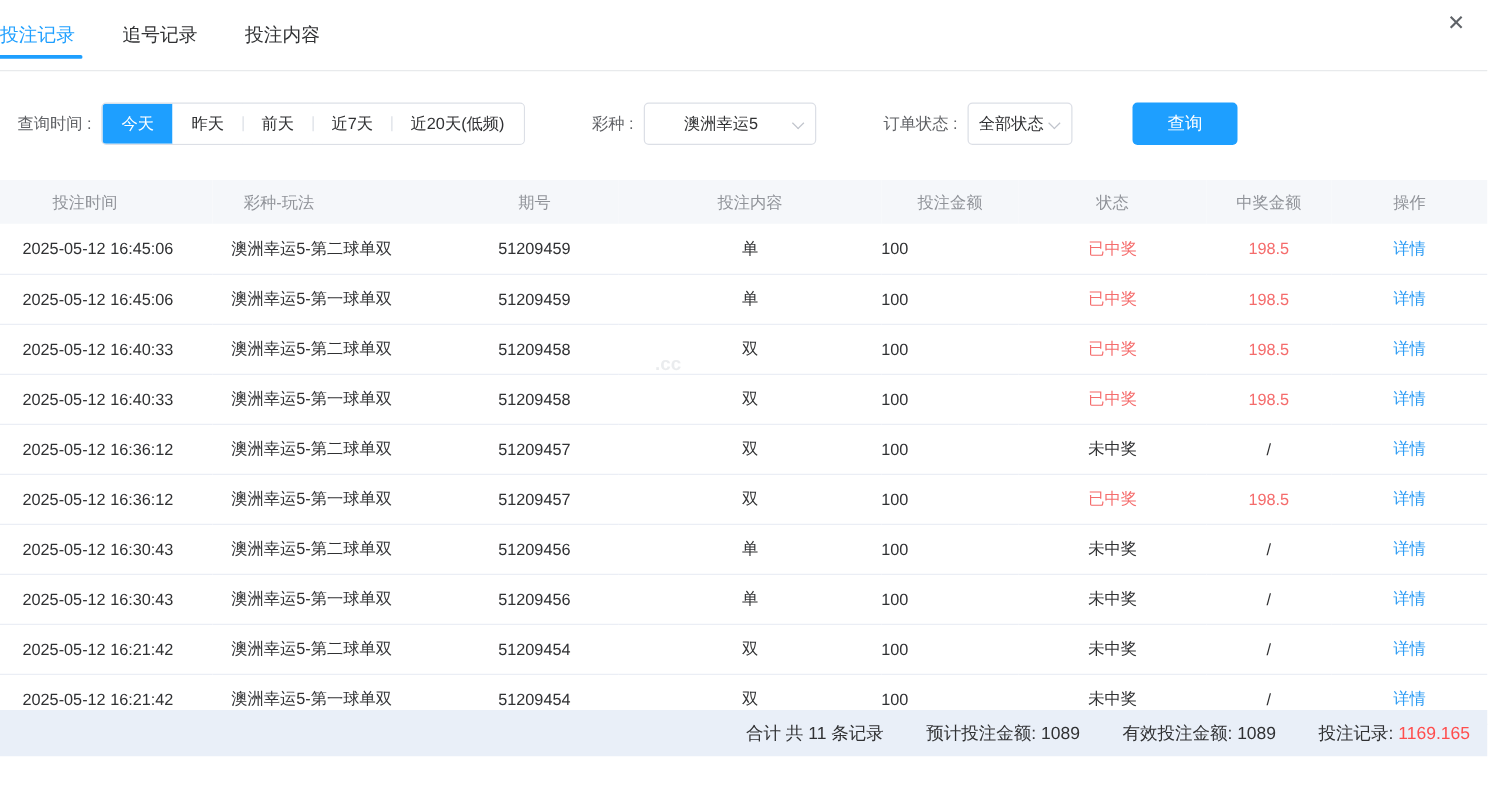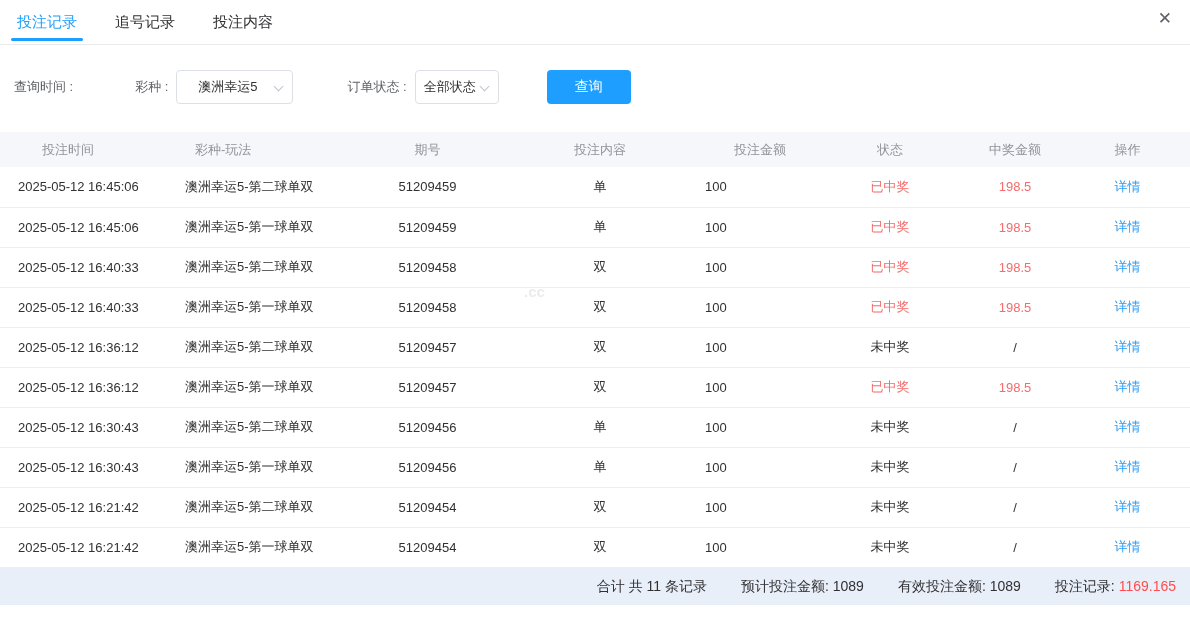--- a/index.html
+++ b/index.html
@@ -1,34 +1,34 @@
 <!DOCTYPE html>
 <html><head>
 <meta charset="utf-8">
 <style>
   * { margin:0; padding:0; box-sizing:border-box; }
   html,body { width:1190px; height:630px; background:#fff; }
   body { font-family:"Liberation Sans","DejaVu Sans",sans-serif; color:#303133; position:relative; overflow:hidden; }
 
   
-  .tabbar { height:45px; border-bottom:1px solid #e8eaec; display:flex; align-items:center; padding-left:17px; position:relative; }
+  .tabbar { height:57px; border-bottom:1px solid #e8eaec; display:flex; align-items:center; position:relative; }
   .tab { font-size:15px; color:#303133; margin-right:38px; height:45px; display:flex; align-items:center; position:relative; cursor:pointer; }
   .tab.active { color:#1e9fff; }
   .tab.active::after { content:""; position:absolute; left:-6px; right:-6px; bottom:4px; height:3px; border-radius:2px; background:#1e9fff; }
   .close-btn { position:absolute; right:18px; top:10px; font-size:17px; color:#5f6368; cursor:pointer; line-height:1; }
 
   
   .filters { display:flex; align-items:center; margin:25px 0 0 14px; height:34px; }
   .flabel { font-size:13px; color:#606266; margin-right:8px; white-space:nowrap; }
   .seg-group { display:inline-flex; border:1px solid #dcdfe6; border-radius:4px; overflow:hidden; height:34px; align-items:stretch; }
   .seg-item { display:flex; align-items:center; padding:0 15px; font-size:13px; color:#303133; cursor:pointer; position:relative; background:#fff; }
   .seg-item.active { background:#1e9fff; color:#fff; }
   .seg-item.sep::before { content:""; position:absolute; left:0; top:10px; bottom:10px; width:1px; background:#dcdfe6; }
   .ml54 { margin-left:54px;text-align:center; }
-  .select { width:117px; height:34px; border:1px solid #dcdfe6; border-radius:4px; display:flex; align-items:center; justify-content:center; font-size:13px; color:#303133; position:relative; cursor:pointer; background:#fff; }
+  .select { width:138px; height:34px; border:1px solid #dcdfe6; border-radius:4px; display:flex; align-items:center; justify-content:center; font-size:13px; color:#303133; position:relative; cursor:pointer; background:#fff; }
   .select.small { width:84px; }
   .select .val { padding-right:14px; }
   .chev { position:absolute; right:10px; top:12px; width:7px; height:7px; border-right:1px solid #c0c4cc; border-bottom:1px solid #c0c4cc; transform:rotate(45deg); }
   .query-btn { margin-left:48px; width:84px; height:34px; border:none; border-radius:4px; background:#1e9fff; color:#fff; font-size:14px; cursor:pointer; font-family:inherit; }
 
   
   table { width:1190px; border-collapse:collapse; table-layout:fixed; margin-top:28px; }
   thead tr { background:#f5f7fa; height:35px; }
   th { font-size:13px; color:#909399; font-weight:normal; }
   tbody tr { height:40px; border-bottom:1px solid #ebeef5; }
@@ -61,20 +61,27 @@
 
 <div class="tabbar">
   <div class="tab active">投注记录</div>
   <div class="tab">追号记录</div>
   <div class="tab">投注内容</div>
   <div class="close-btn">✕</div>
 </div>
 
 <div class="filters">
   <span class="flabel">查询时间 :</span>
+  <div class="seg-group">
+      <span class="seg-item active">今天</span>
+      <span class="seg-item">昨天</span>
+      <span class="seg-item sep">前天</span>
+      <span class="seg-item sep">近7天</span>
+      <span class="seg-item sep">近20天(低频)</span>
+    </div>
 
   <span class="flabel ml54">彩种 :</span>
   <div class="select">
     <span class="val">澳洲幸运5</span>
     <span class="chev"></span>
   </div>
 
   <span class="flabel ml54">订单状态 :</span>
   <div class="select small">
     <span class="val">全部状态</span>

